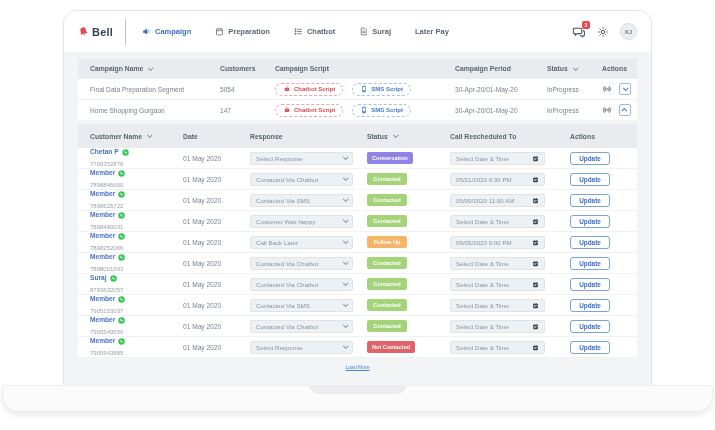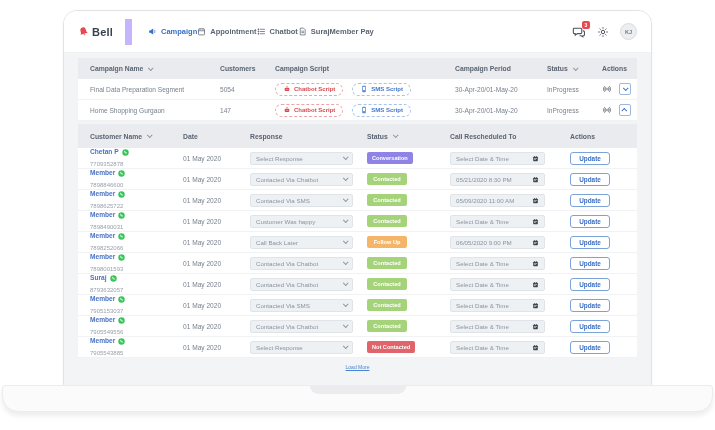--- a/index.html
+++ b/index.html
@@ -18,23 +18,23 @@
     background:#fbfbfc; border:1px solid #ececee; border-radius:3px 3px 16px 16px;
     box-shadow:0 4px 5px rgba(0,0,0,.07);
   }
   .base-notch {
     position:absolute; left:50%; transform:translateX(-50%); top:-1px;
     width:97px; height:9px; background:#ececee; border-radius:0 0 9px 9px;
   }
 
   
   .navbar { height:42px; flex:0 0 42px; display:flex; align-items:center; padding:0 14px; background:#fff; border-bottom:1px solid #f0f1f3; }
-  .logo { display:flex; align-items:center; gap:3px; padding-right:12px; border-right:7px solid #c4b5fd; height:26px; }
+  .logo { display:flex; align-items:center; gap:3px; padding-right:12px; border-right:1px solid #c4b5fd; height:26px; }
   .logo-text { font-size:11px; font-weight:bold; color:#38424d; letter-spacing:.2px; }
-  .nav-items { display:flex; align-items:center; margin-left:16px; flex:1; }
+  .nav-items { display:flex; align-items:center; gap:24px; margin-left:16px; flex:1; }
   .nav-item { display:flex; align-items:center; gap:4px; font-size:7.5px; font-weight:600; color:#5b6673; cursor:pointer; }
   .nav-item svg { width:9px; height:9px; }
   .nav-item.active { color:#3a6fc9; }
   .nav-right { display:flex; align-items:center; gap:11px; }
   .chat-wrap { position:relative; width:14px; height:13px; }
   .chat-badge { position:absolute; top:-4px; right:-4px; min-width:8px; height:8px; padding:0 1px; background:#e8484f; border-radius:2px; color:#fff; font-size:5px; line-height:8px; text-align:center; font-weight:bold; }
   .avatar { width:17px; height:17px; border-radius:50%; background:#eceef1; border:1px solid #d9dce0; color:#707a85; font-size:5.5px; font-weight:bold; display:flex; align-items:center; justify-content:center; }
 
   
   .screen-body { flex:1; background:#f3f4f6; padding:5px 14px 0; overflow:hidden; }
@@ -91,40 +91,40 @@
               <path d="M14 4 6 9H3v6h3l8 5V4z"></path>
               <path d="M17 8c1.8 1.2 1.8 6.8 0 8" stroke="#3a6fc9" stroke-width="2" fill="none"></path>
             </svg>
           <span>Campaign</span>
         </div>
         <div class="nav-item">
           <svg viewBox="0 0 24 24" fill="none" stroke="#5b6673" stroke-width="2">
               <rect x="4" y="5" width="16" height="16" rx="2"></rect>
               <path d="M4 10h16M8 3v4M16 3v4"></path>
             </svg>
-          <span>Appointment</span>
+          <span>Preparation</span>
         </div>
         <div class="nav-item">
           <svg viewBox="0 0 24 24" stroke="#5b6673" stroke-width="2" fill="#5b6673">
               <path d="M8 6h13M8 12h13M8 18h13" fill="none"></path>
               <circle cx="4" cy="6" r="1.4"></circle>
               <circle cx="4" cy="12" r="1.4"></circle>
               <circle cx="4" cy="18" r="1.4"></circle>
             </svg>
           <span>Chatbot</span>
         </div>
         <div class="nav-item">
           <svg viewBox="0 0 24 24" fill="none" stroke="#5b6673" stroke-width="2">
               <path d="M6 3h9l4 4v14H6z"></path>
               <path d="M9 11h7M9 15h7"></path>
             </svg>
           <span>Suraj</span>
         </div>
         <div class="nav-item">
-          <span>Member Pay</span>
+          <span>Later Pay</span>
         </div>
       </div>
       <div class="nav-right">
         <div class="chat-wrap">
           <svg viewBox="0 0 24 24" width="13" height="13" fill="none" stroke="#4a5460" stroke-width="2">
             <path d="M4 4h12a2 2 0 0 1 2 2v6a2 2 0 0 1-2 2h-6l-4 3v-3H4a1.5 1.5 0 0 1-1.5-1.5V5.5A1.5 1.5 0 0 1 4 4z"></path>
             <path d="M20 9h1a2 2 0 0 1 2 2v5a2 2 0 0 1-2 2h-1v2l-3-2h-3"></path>
           </svg>
           <span class="chat-badge">3</span>
         </div>

